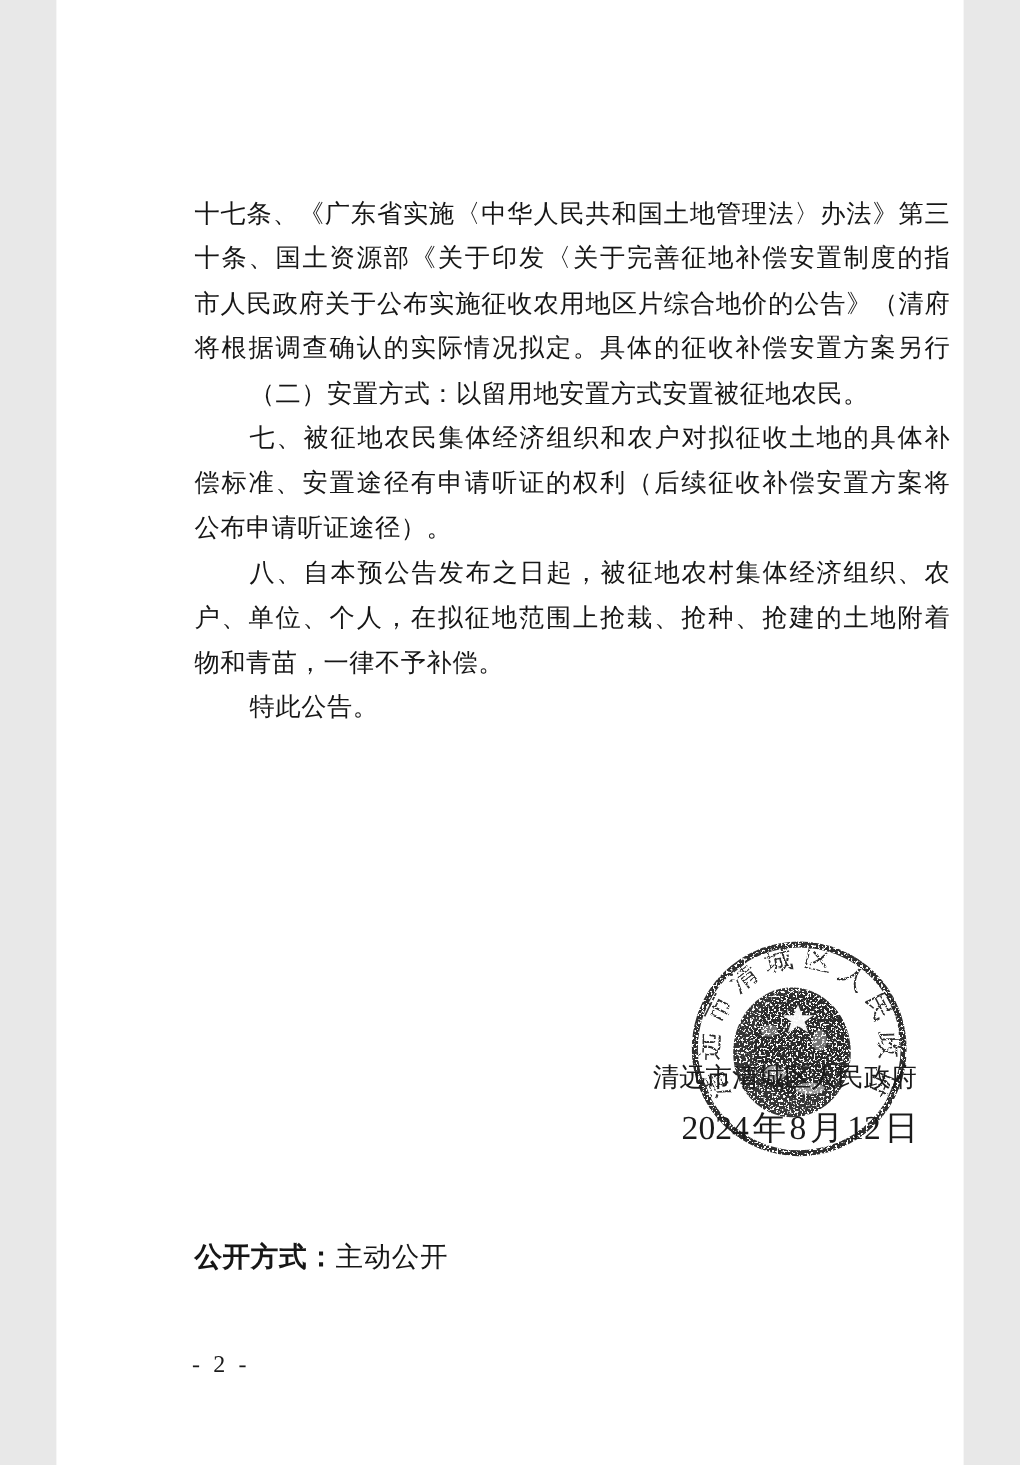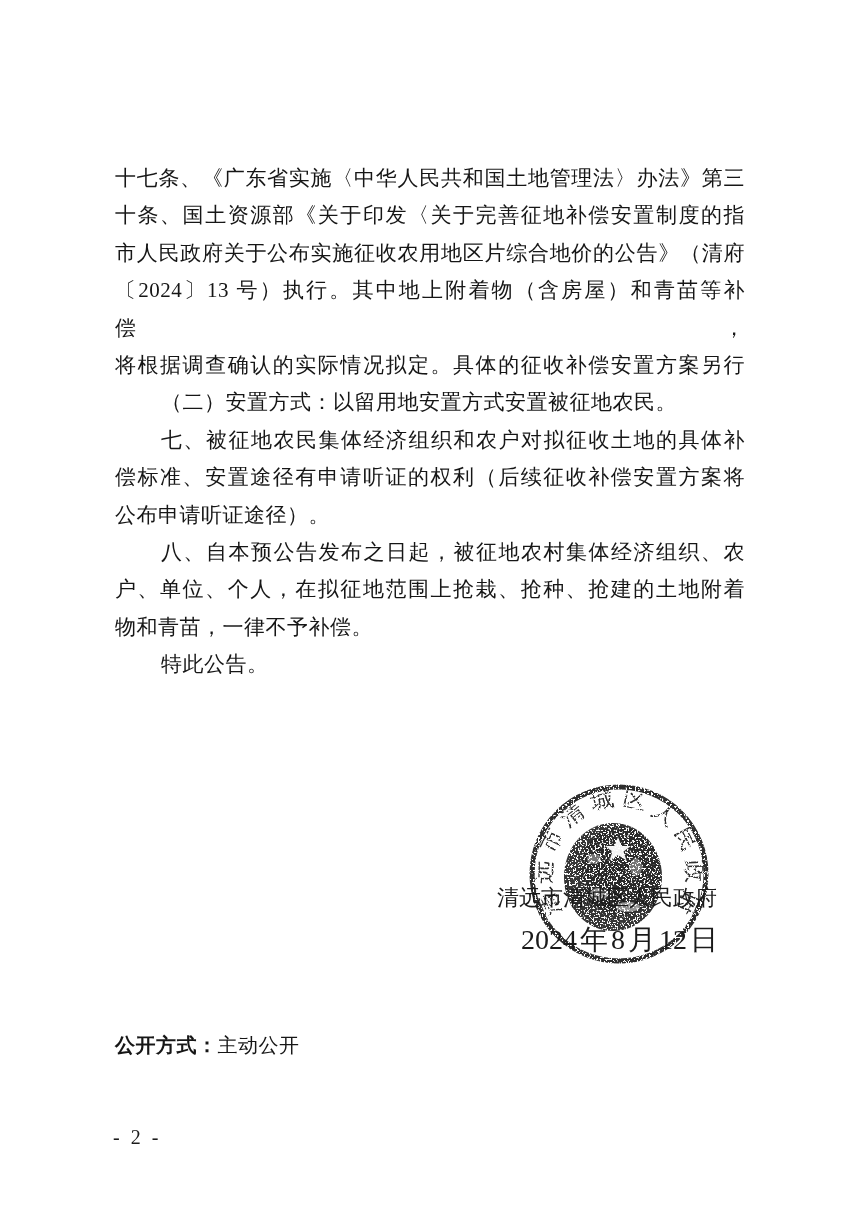--- a/index.html
+++ b/index.html
@@ -1,18 +1,18 @@
 <!DOCTYPE html>
 <html><head>
 <meta charset="utf-8">
 <style>
   html,body { margin:0; padding:0; background:#e8e8e8; }
   .page {
     position:relative;
-    width:850px; height:1221px;
+    width:756px; height:1221px;
     margin:0 auto;
     background:#ffffff;
     font-family:"Liberation Serif","DejaVu Serif",serif;
     color:#161616;
     overflow:hidden;
   }
   .body-text {
     position:absolute;
     left:115px; top:160px;
     width:630px;
@@ -44,21 +44,21 @@
     letter-spacing:0px;
   }
   .sig-date {
     left:521px; top:921px;
     font-size:28px;
     word-spacing:-4px;
   }
   .disclosure {
     position:absolute;
     left:115px; top:1032px;
-    font-size:20px;
+    font-size:23px;
     letter-spacing:0.5px;
   }
   .disclosure .label {
     font-weight:bold;
     font-family:"Liberation Sans","DejaVu Sans",sans-serif;
   }
   .page-number {
     position:absolute;
     left:113px; top:1126px;
     font-size:20px;
@@ -69,21 +69,20 @@
 </style>
 </head>
 <body>
 
 <div class="page">
 
   <div class="body-text" id="bodyText">
       <div class="line fill">十七条、《广东省实施〈中华人民共和国土地管理法〉办法》第三</div>
       <div class="line fill">十条、国土资源部《关于印发〈关于完善征地补偿安置制度的指</div>
       <div class="line fill">市人民政府关于公布实施征收农用地区片综合地价的公告》（清府</div>
-      <div class="line fill">〔2024〕13 号）执行。其中地上附着物（含房屋）和青苗等补偿，</div>
       <div class="line fill">将根据调查确认的实际情况拟定。具体的征收补偿安置方案另行</div>
       <div class="line indent">（二）安置方式：以留用地安置方式安置被征地农民。</div>
       <div class="line fill indent">七、被征地农民集体经济组织和农户对拟征收土地的具体补</div>
       <div class="line fill">偿标准、安置途径有申请听证的权利（后续征收补偿安置方案将</div>
       <div class="line">公布申请听证途径）。</div>
       <div class="line fill indent">八、自本预公告发布之日起，被征地农村集体经济组织、农</div>
       <div class="line fill">户、单位、个人，在拟征地范围上抢栽、抢种、抢建的土地附着</div>
       <div class="line">物和青苗，一律不予补偿。</div>
       <div class="line indent">特此公告。</div>
     </div>

